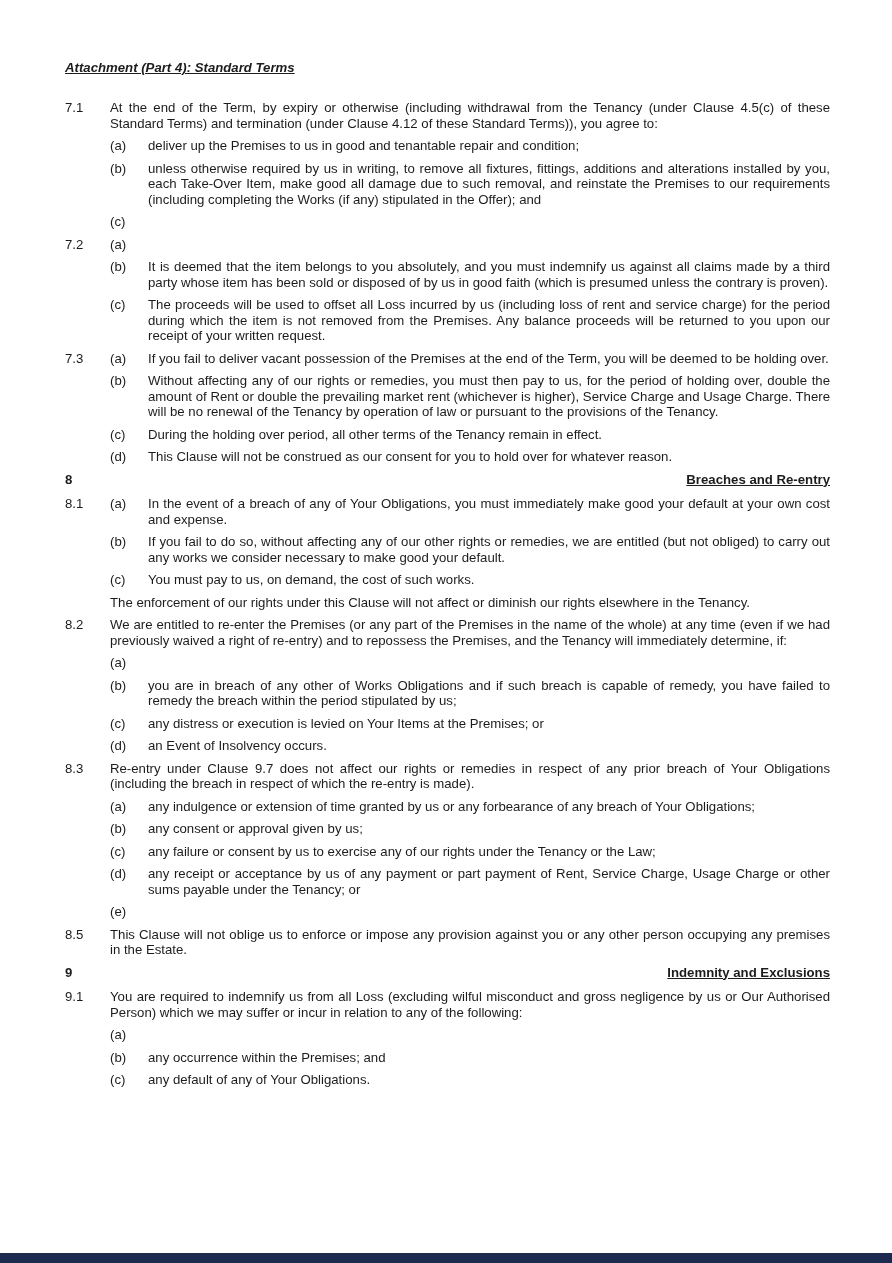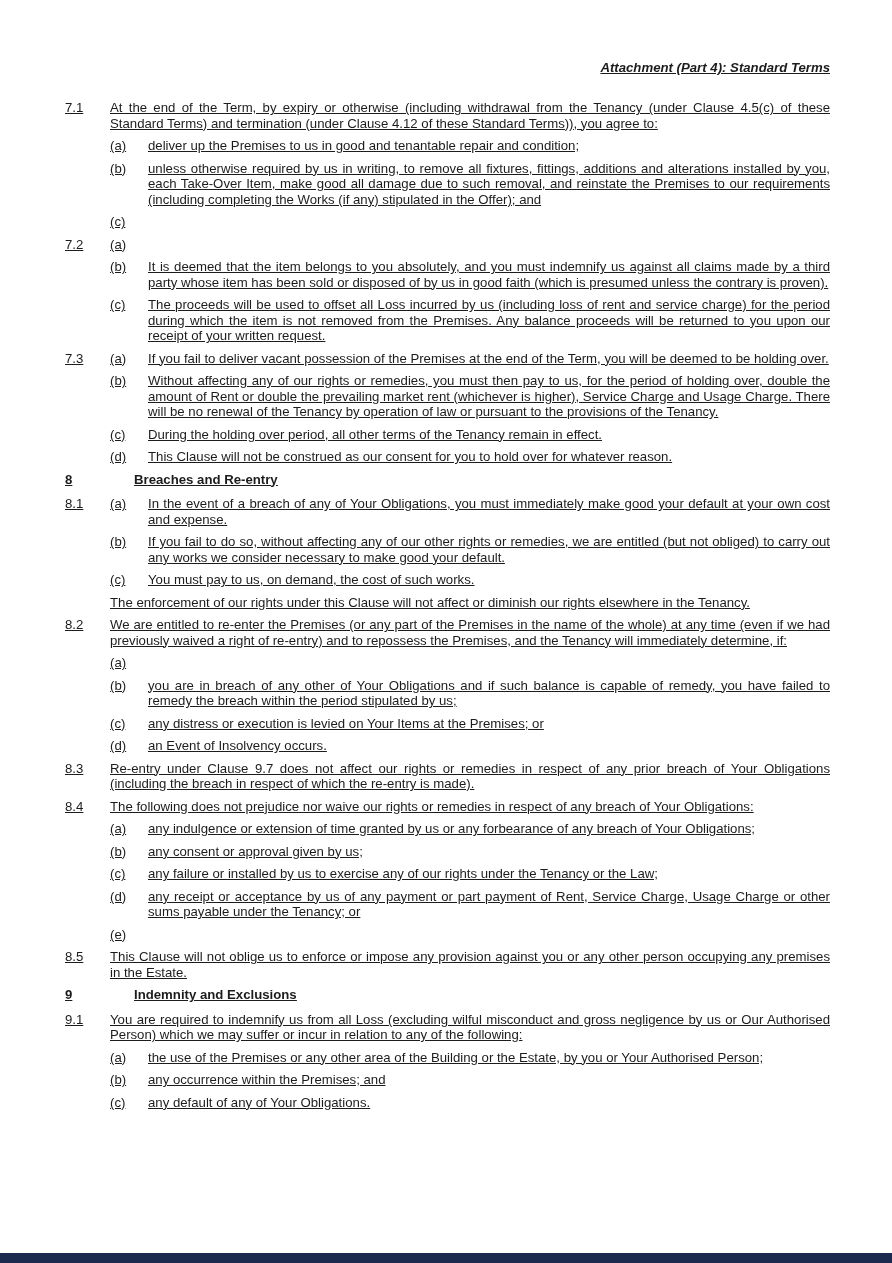--- a/index.html
+++ b/index.html
@@ -11,53 +11,51 @@
     overflow: hidden;
     font-family: "Liberation Sans", sans-serif;
     font-size: 13.2px;
     color: #1c1c1c;
     -webkit-font-smoothing: antialiased;
   }
   .page {
     padding: 60px 62px 0 65px;
   }
   .doc-header {
-    text-align: right;
+    text-align: left;
     font-weight: bold;
     font-style: italic;
     text-decoration: underline;
     margin-bottom: 24px;
     line-height: 16px;
   }
   .doc-body .row {
     display: flex;
     align-items: flex-start;
     line-height: 15.5px;
     margin-bottom: 7px;
-    text-decoration: underline;
   }
   .num {
     flex: 0 0 45px;
     width: 45px;
   }
   .letter {
     flex: 0 0 38px;
     width: 38px;
   }
   .text {
     flex: 1;
     text-align: justify;
   }
   .row.heading { margin-top: 3px; margin-bottom: 9px; }
   .row.heading .num { font-weight: bold; }
   .row.heading .text {
     font-weight: bold;
     text-decoration: underline;
-    text-align: left;
-    margin-left: 24px;
+    text-align: right;
   }
   .bottom-bar {
     position: absolute;
     left: 0;
     right: 0;
     bottom: 0;
     height: 10px;
     background: #1b2a4e;
   }
 </style>
@@ -146,54 +144,50 @@
         <span class="num">8.2</span>
         <div class="text">We are entitled to re-enter the Premises (or any part of the Premises in the name of the whole) at any time (even if we had previously waived a right of re-entry) and to repossess the Premises, and the Tenancy will immediately determine, if:</div>
       </div>
       <div class="row sub">
         <span class="num"></span>
         <span class="letter">(a)</span>
       </div>
       <div class="row sub">
         <span class="num"></span>
         <span class="letter">(b)</span>
-        <div class="text">you are in breach of any other of Your Obligations and if such balance is capable of remedy, you have failed to remedy the breach within the period stipulated by us;</div>
+        <div class="text">you are in breach of any other of Works Obligations and if such breach is capable of remedy, you have failed to remedy the breach within the period stipulated by us;</div>
       </div>
       <div class="row sub">
         <span class="num"></span>
         <span class="letter">(c)</span>
         <div class="text">any distress or execution is levied on Your Items at the Premises; or</div>
       </div>
       <div class="row sub">
         <span class="num"></span>
         <span class="letter">(d)</span>
         <div class="text">an Event of Insolvency occurs.</div>
       </div>
       <div class="row clause">
         <span class="num">8.3</span>
         <div class="text">Re-entry under Clause 9.7 does not affect our rights or remedies in respect of any prior breach of Your Obligations (including the breach in respect of which the re-entry is made).</div>
       </div>
-      <div class="row clause">
-        <span class="num">8.4</span>
-        <div class="text">The following does not prejudice nor waive our rights or remedies in respect of any breach of Your Obligations:</div>
-      </div>
       <div class="row sub">
         <span class="num"></span>
         <span class="letter">(a)</span>
         <div class="text">any indulgence or extension of time granted by us or any forbearance of any breach of Your Obligations;</div>
       </div>
       <div class="row sub">
         <span class="num"></span>
         <span class="letter">(b)</span>
         <div class="text">any consent or approval given by us;</div>
       </div>
       <div class="row sub">
         <span class="num"></span>
         <span class="letter">(c)</span>
-        <div class="text">any failure or installed by us to exercise any of our rights under the Tenancy or the Law;</div>
+        <div class="text">any failure or consent by us to exercise any of our rights under the Tenancy or the Law;</div>
       </div>
       <div class="row sub">
         <span class="num"></span>
         <span class="letter">(d)</span>
         <div class="text">any receipt or acceptance by us of any payment or part payment of Rent, Service Charge, Usage Charge or other sums payable under the Tenancy; or</div>
       </div>
       <div class="row sub">
         <span class="num"></span>
         <span class="letter">(e)</span>
       </div>
@@ -205,21 +199,20 @@
         <span class="num">9</span>
         <div class="text">Indemnity and Exclusions</div>
       </div>
       <div class="row clause">
         <span class="num">9.1</span>
         <div class="text">You are required to indemnify us from all Loss (excluding wilful misconduct and gross negligence by us or Our Authorised Person) which we may suffer or incur in relation to any of the following:</div>
       </div>
       <div class="row sub">
         <span class="num"></span>
         <span class="letter">(a)</span>
-        <div class="text">the use of the Premises or any other area of the Building or the Estate, by you or Your Authorised Person;</div>
       </div>
       <div class="row sub">
         <span class="num"></span>
         <span class="letter">(b)</span>
         <div class="text">any occurrence within the Premises; and</div>
       </div>
       <div class="row sub">
         <span class="num"></span>
         <span class="letter">(c)</span>
         <div class="text">any default of any of Your Obligations.</div>

